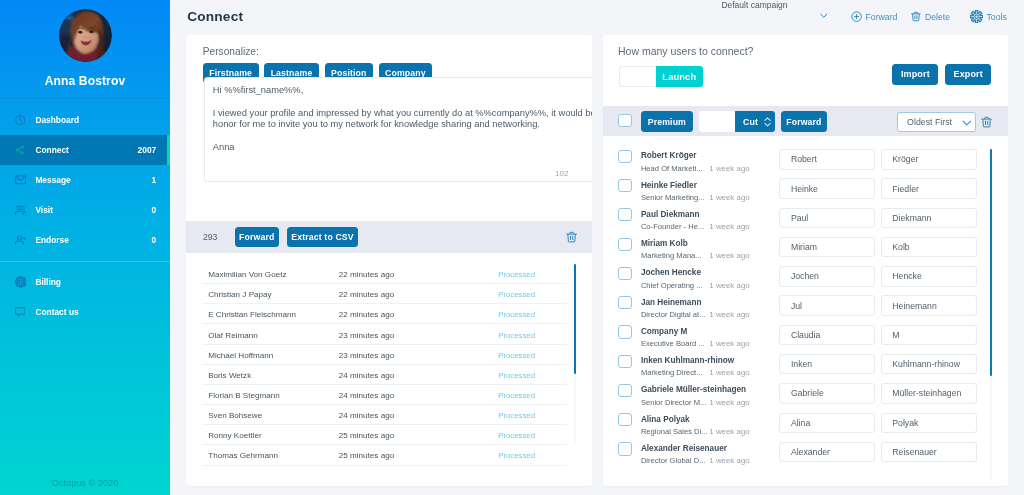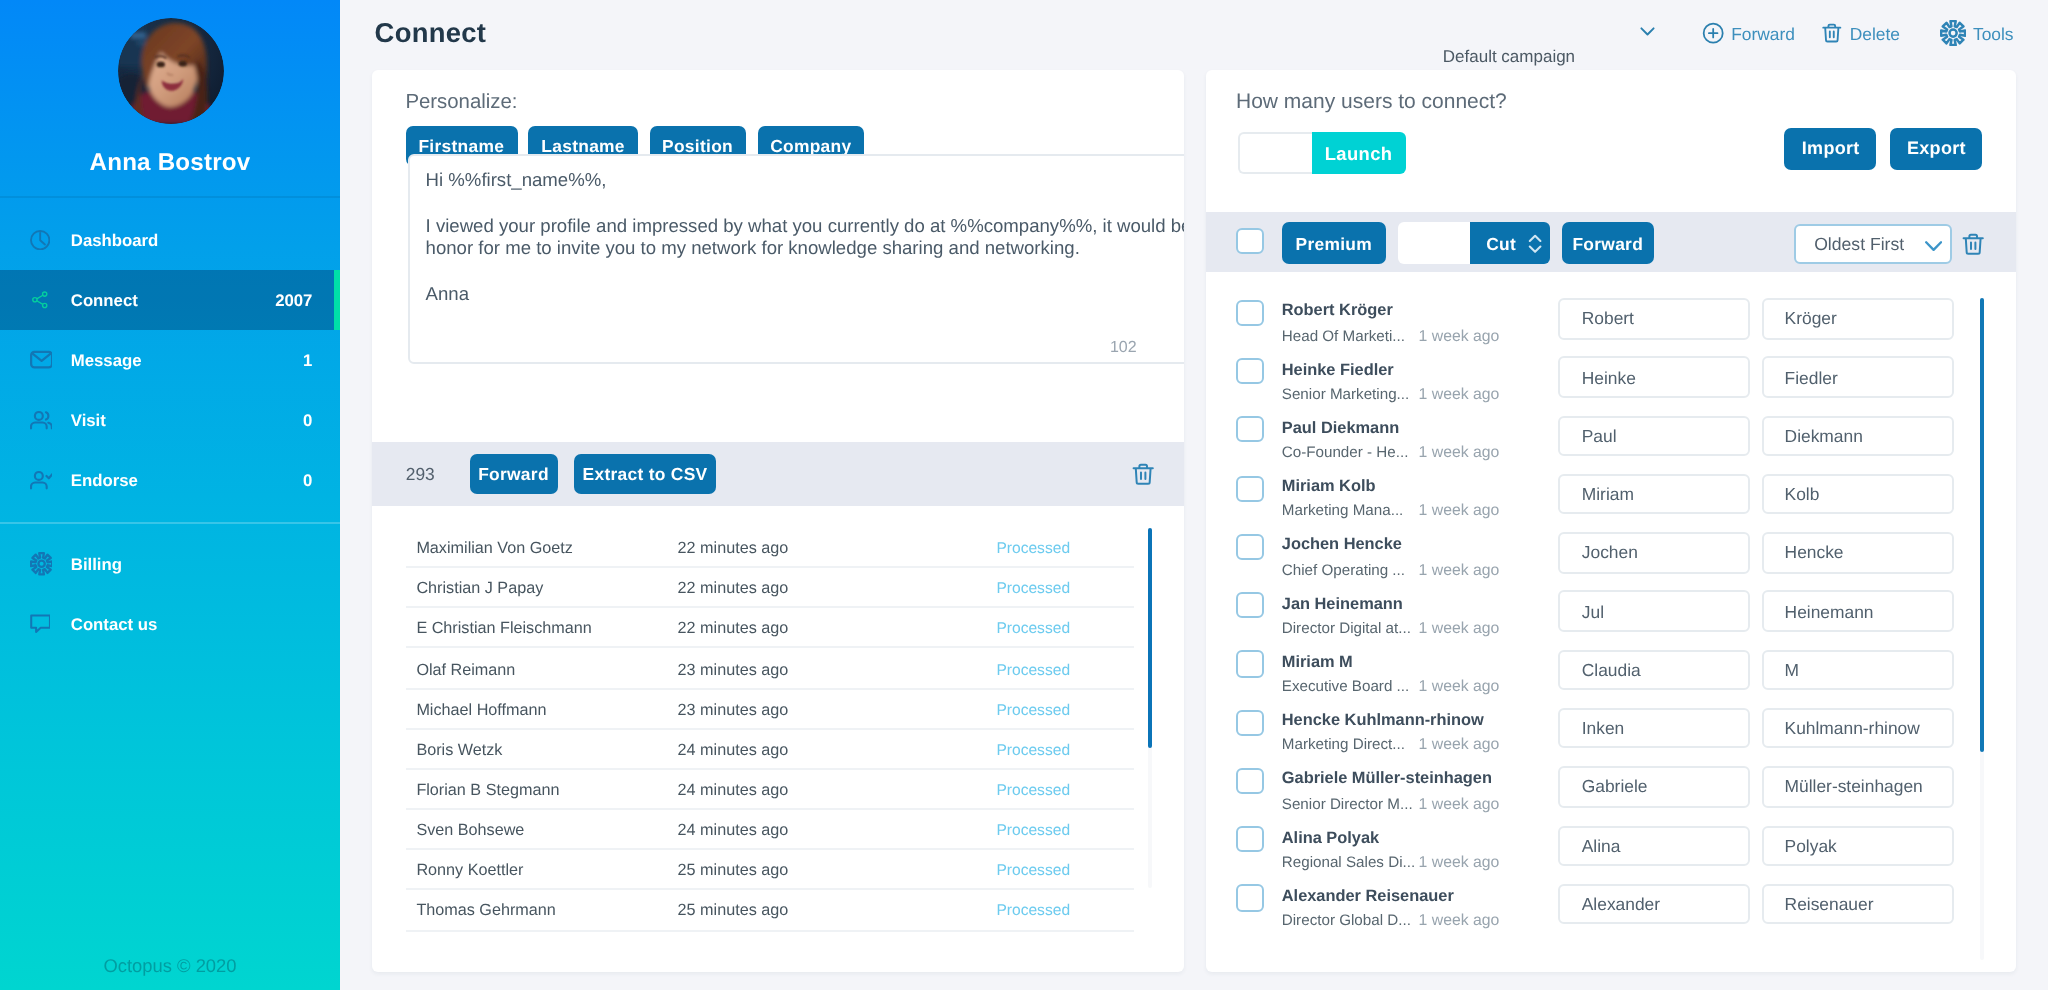--- a/index.html
+++ b/index.html
@@ -28,21 +28,21 @@
   .nav-item.active { background:rgba(0,48,92,0.38); }
   .nav-item.active:after{ content:""; position:absolute; right:0; top:0; bottom:0; width:3px; background:#00dfa8; }
   .nav-sep { height:1px; background:rgba(255,255,255,0.22); margin:5.6px 0 5.6px 0; }
   .side-foot { position:absolute; top:476.5px; left:0; right:0; text-align:center; font-size:9.2px; line-height:12px; color:rgba(0,70,85,0.38); }
 
   
   .main { position:absolute; left:170px; top:0; right:0; bottom:0; background:#f4f5f9; }
   .topbar { height:33px; display:flex; align-items:center; padding:0 0 0 17.3px; position:relative; }
   .page-title { font-size:13.7px; font-weight:bold; color:#22384a; letter-spacing:.15px;}
   .topbar-right { position:absolute; left:0; top:0; height:33px; }
-  .campaign-select { position:absolute; left:551.4px; top:0; height:33px; display:flex; align-items:flex-end; font-size:8.5px; color:#4c5964; white-space:nowrap; }
+  .campaign-select { position:absolute; left:551.4px; top:0; height:33px; display:flex; align-items:flex-start; font-size:8.5px; color:#4c5964; white-space:nowrap; }
   .campaign-select .chev { position:absolute; left:99px; top:13.2px; }
   .tb-action { position:absolute; top:0; height:33px; display:flex; align-items:center; color:#3d8fbd; font-size:8.7px; }
   .tb-action .ico { display:flex; align-items:center; }
   .act-create { left:680.7px; }
   .act-create .ico { margin-right:3.7px; }
   .act-delete { left:741.3px; }
   .act-delete .ico { margin-right:3.8px; }
   .act-tools { left:799.8px; }
   .act-tools .ico { margin-right:3.6px; }
 
@@ -489,33 +489,33 @@
               <span class="pweek">1 week ago</span>
               <span class="fld f1">
                 <span>Jul</span>
               </span>
               <span class="fld f2">
                 <span>Heinemann</span>
               </span>
             </div>
             <div class="rp-row" style="top: 179.96px;">
               <span class="rchk"></span>
-              <span class="pname">Miriam M</span>
+              <span class="pname">Company M</span>
               <span class="ptitle">Executive Board ...</span>
               <span class="pweek">1 week ago</span>
               <span class="fld f1">
                 <span>Claudia</span>
               </span>
               <span class="fld f2">
                 <span>M</span>
               </span>
             </div>
             <div class="rp-row" style="top: 209.22px;">
               <span class="rchk"></span>
-              <span class="pname">Hencke Kuhlmann-rhinow</span>
+              <span class="pname">Inken Kuhlmann-rhinow</span>
               <span class="ptitle">Marketing Direct...</span>
               <span class="pweek">1 week ago</span>
               <span class="fld f1">
                 <span>Inken</span>
               </span>
               <span class="fld f2">
                 <span>Kuhlmann-rhinow</span>
               </span>
             </div>
             <div class="rp-row" style="top: 238.48px;">

